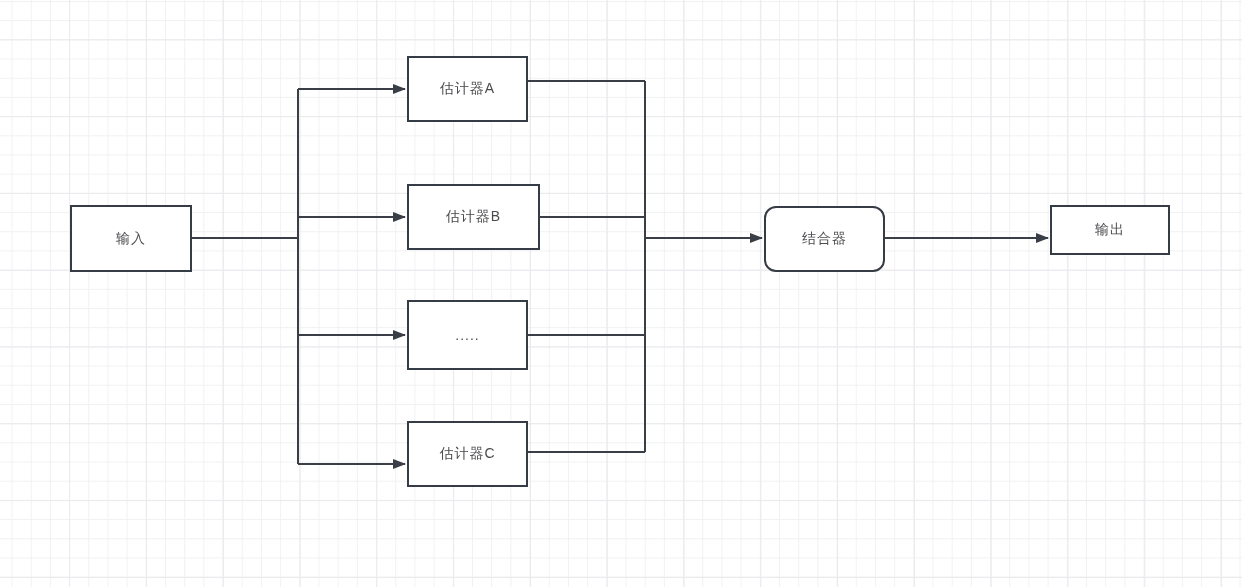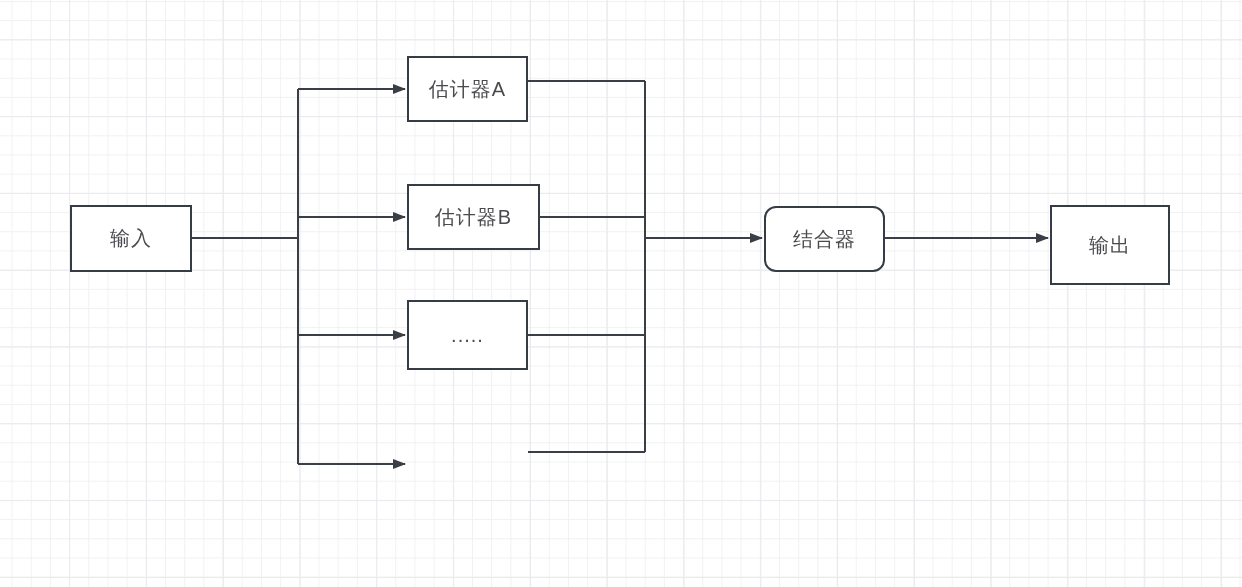--- a/index.html
+++ b/index.html
@@ -39,21 +39,21 @@
     box-sizing: border-box;
     border: 2px solid var(--node-border, #363c45);
     background: var(--node-fill, #ffffff);
     display: flex;
     align-items: center;
     justify-content: center;
     z-index: 2;
     cursor: default;
   }
   .node .label {
-    font-size: 20px;
+    font-size: 14px;
     color: var(--text, #4b4b4f);
     letter-spacing: 1px;
     white-space: nowrap;
     user-select: none;
   }
 </style>
 </head>
 <body>
 
 <div class="canvas" style="--bg: #ffffff; --grid-minor: #f1f1f4; --grid-major: #e9e9ee; --node-border: #363c45; --node-fill: #ffffff; --text: #4b4b4f;">
@@ -83,19 +83,22 @@
   </div>
   <div class="node" style="left: 407px; top: 56px; width: 121px; height: 66px;">
     <span class="label">估计器A</span>
   </div>
   <div class="node" style="left: 407px; top: 184px; width: 133px; height: 66px;">
     <span class="label">估计器B</span>
   </div>
   <div class="node" style="left: 407px; top: 300px; width: 121px; height: 70px;">
     <span class="label">.....</span>
   </div>
+  <div class="node" style="left: 407px; top: 421px; width: 121px; height: 66px;">
+    <span class="label">估计器C</span>
+  </div>
   <div class="node" style="left: 764px; top: 206px; width: 121px; height: 66px; border-radius: 12px;">
     <span class="label">结合器</span>
   </div>
-  <div class="node" style="left: 1050px; top: 205px; width: 120px; height: 80px;">
+  <div class="node" style="left: 1050px; top: 205px; width: 120px; height: 50px;">
     <span class="label">输出</span>
   </div>
 </div>
 
 </body></html>

